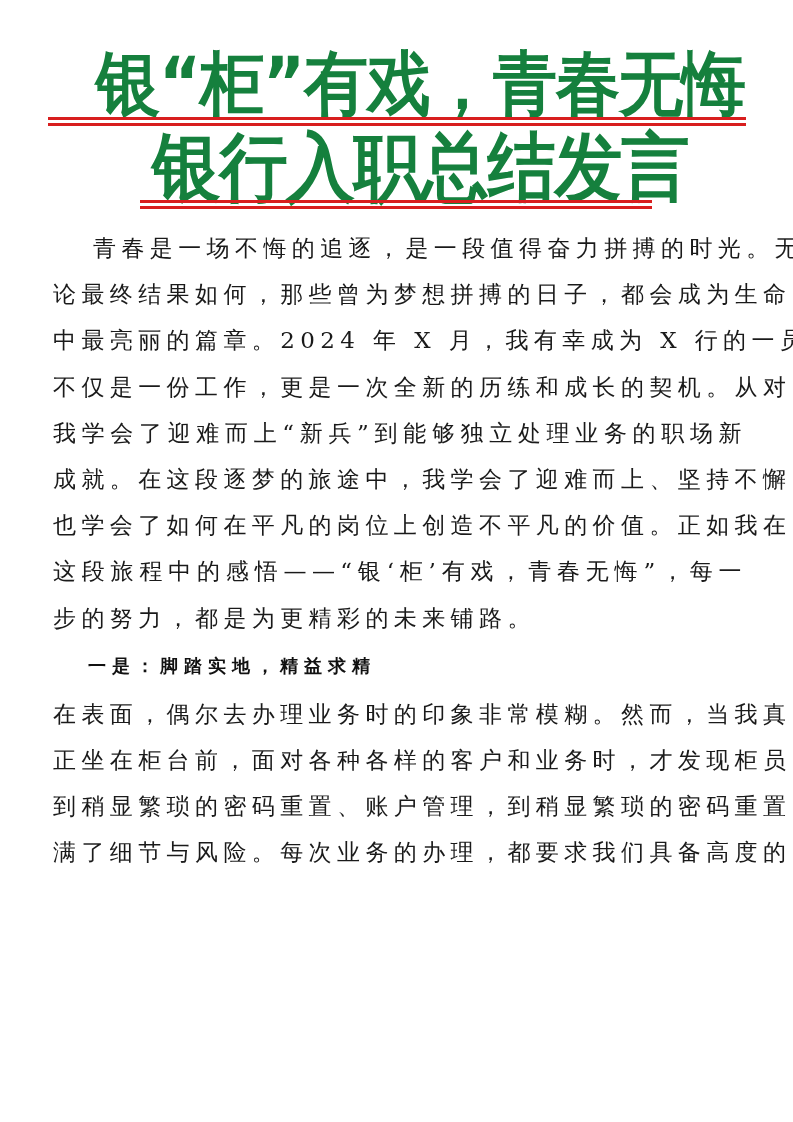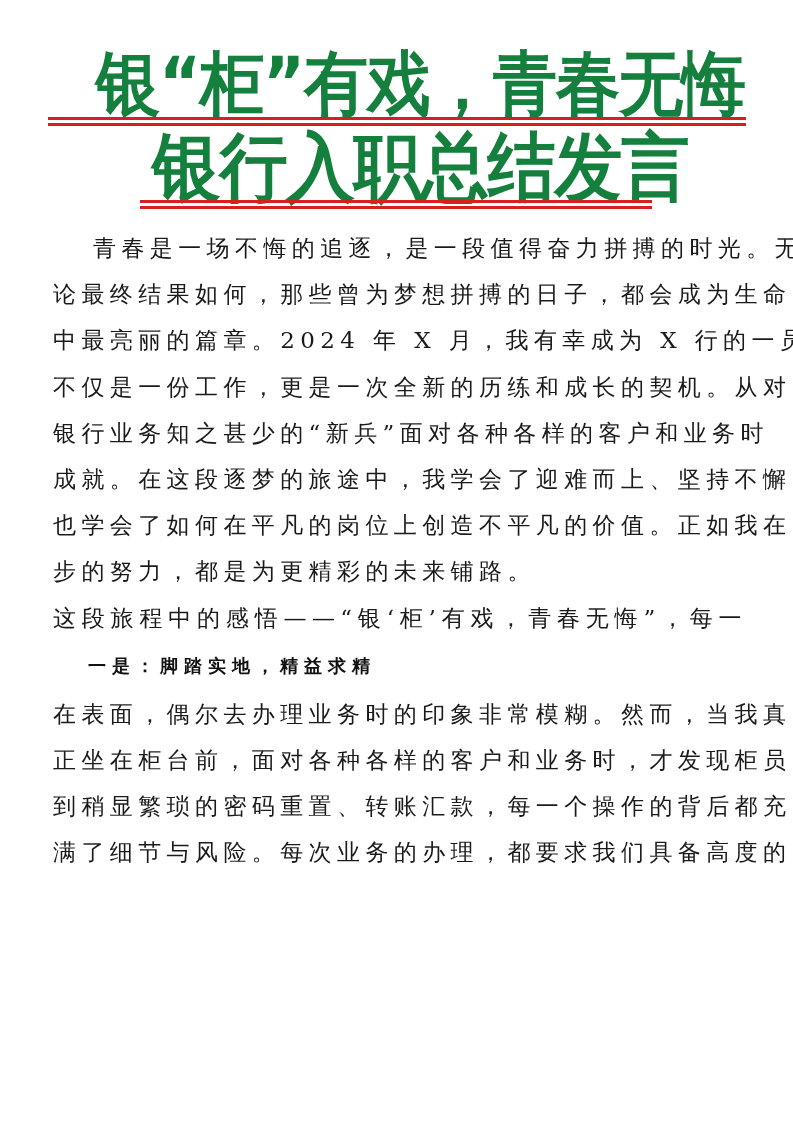--- a/index.html
+++ b/index.html
@@ -105,30 +105,30 @@
   <div class="rule" style="left:140px; width:512px; top:200px; height:3px;"></div>
   <div class="rule" style="left:140px; width:512px; top:206px; height:3px;"></div>
 
   <div class="body-text">
 
     <div class="para">
       <span class="line">青春是一场不悔的追逐，是一段值得奋力拼搏的时光。无</span>
       <span class="line" style="text-indent:0">论最终结果如何，那些曾为梦想拼搏的日子，都会成为生命</span>
       <span class="line" style="text-indent:0">中最亮丽的篇章。2024 年 X 月，我有幸成为 X 行的一员，这</span>
       <span class="line" style="text-indent:0">不仅是一份工作，更是一次全新的历练和成长的契机。从对</span>
-      <span class="line" style="text-indent:0">银行业务知之甚少的“新兵”面对各种各样的客户和业务时</span>
+      <span class="line" style="text-indent:0">我学会了迎难而上“新兵”到能够独立处理业务的职场新</span>
       <span class="line" style="text-indent:0">成就。在这段逐梦的旅途中，我学会了迎难而上、坚持不懈，</span>
       <span class="line" style="text-indent:0">也学会了如何在平凡的岗位上创造不平凡的价值。正如我在</span>
+      <span class="line" style="text-indent:0">这段旅程中的感悟——“银‘柜’有戏，青春无悔”，每一</span>
       <span class="line last" style="text-indent:0">步的努力，都是为更精彩的未来铺路。</span>
-      <span class="line" style="text-indent:0">这段旅程中的感悟——“银‘柜’有戏，青春无悔”，每一</span>
     </div>
 
     <div class="heading">一是：脚踏实地，精益求精</div>
 
     <div class="para">
       <span class="line" style="text-indent:0">在表面，偶尔去办理业务时的印象非常模糊。然而，当我真</span>
       <span class="line" style="text-indent:0">正坐在柜台前，面对各种各样的客户和业务时，才发现柜员</span>
-      <span class="line" style="text-indent:0">到稍显繁琐的密码重置、转账汇款，每一个操作的背后都充</span>
+      <span class="line" style="text-indent:0">到稍显繁琐的密码重置、账户管理，到稍显繁琐的密码重置</span>
       <span class="line" style="text-indent:0">满了细节与风险。每次业务的办理，都要求我们具备高度的</span>
     </div>
 
   </div>
 </div>
 
 </body></html>

